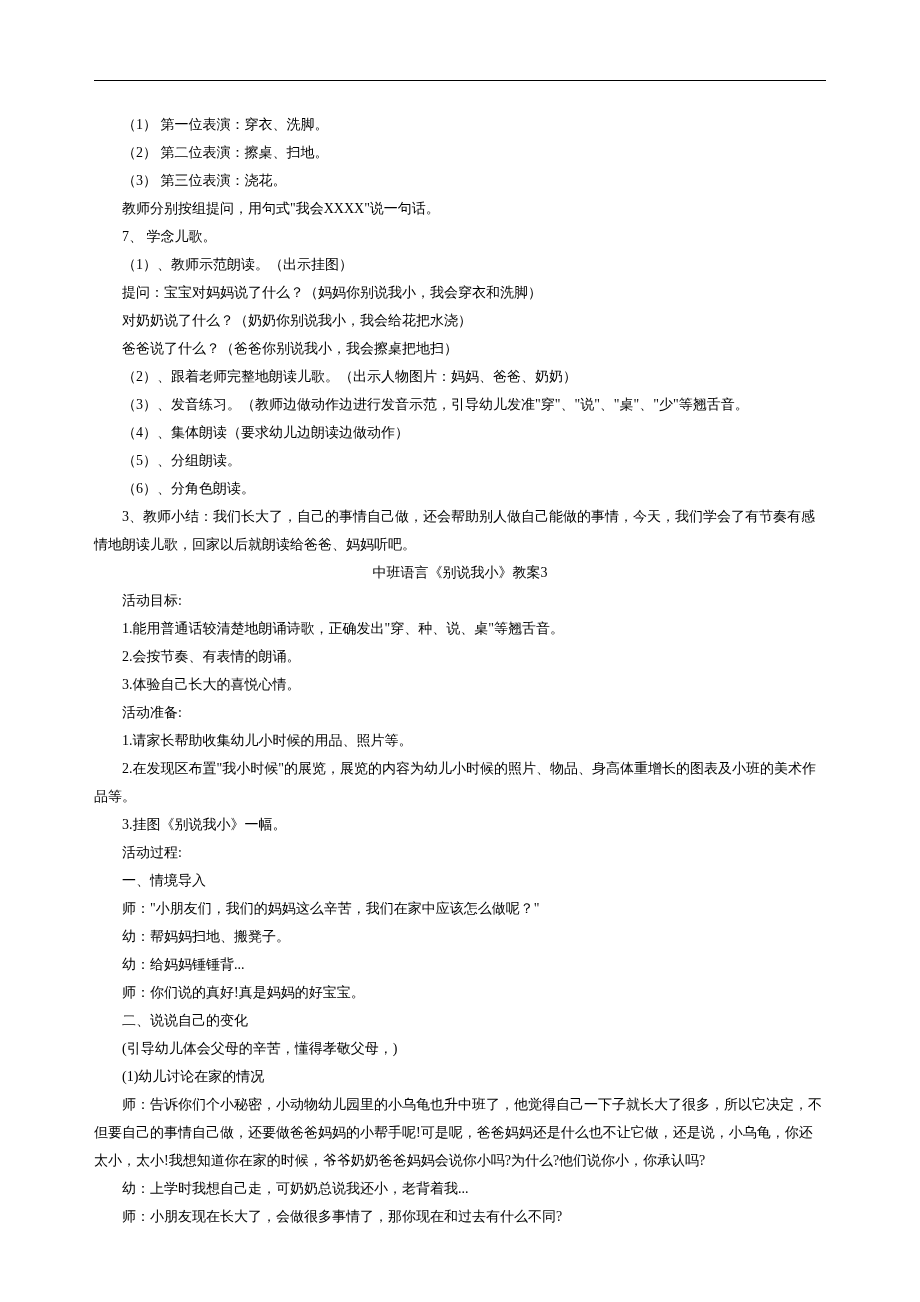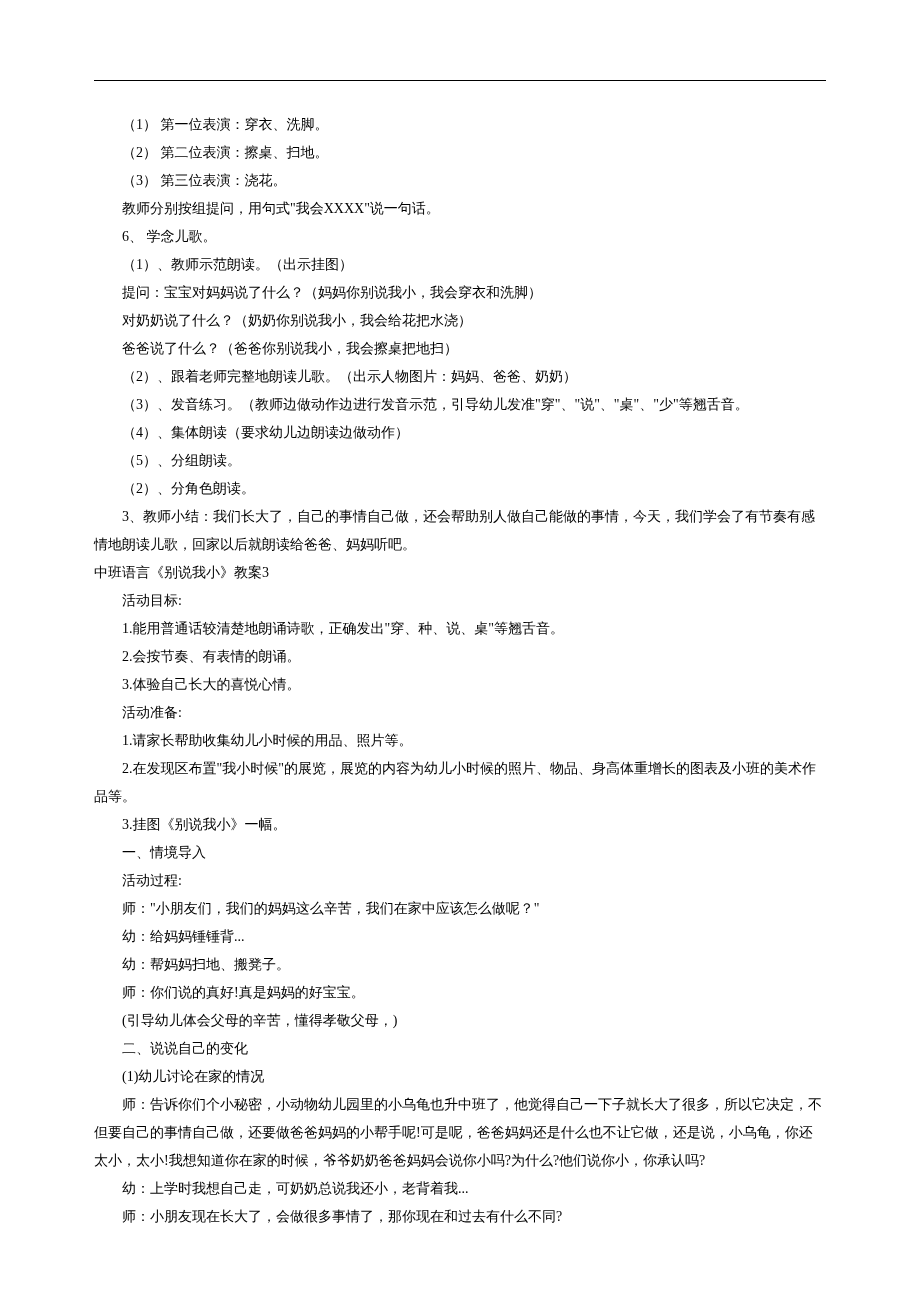--- a/index.html
+++ b/index.html
@@ -21,57 +21,58 @@
       margin-bottom: 30px;
     }
     .content p {
       margin: 0;
     }
     .indent-2 {
       text-indent: 2em;
     }
     .no-indent {
       text-indent: 0;
+      text-align: center;
     }
   </style>
 </head>
 <body>
 
 <div class="divider"></div>
 
 <div class="content" id="content-container">
 <p class="indent-2">（1） 第一位表演：穿衣、洗脚。</p>
     <p class="indent-2">（2） 第二位表演：擦桌、扫地。</p>
     <p class="indent-2">（3） 第三位表演：浇花。</p>
     <p class="indent-2">教师分别按组提问，用句式"我会XXXX"说一句话。</p>
-    <p class="indent-2">6、 学念儿歌。</p>
+    <p class="indent-2">7、 学念儿歌。</p>
     <p class="indent-2">（1）、教师示范朗读。（出示挂图）</p>
     <p class="indent-2">提问：宝宝对妈妈说了什么？（妈妈你别说我小，我会穿衣和洗脚）</p>
     <p class="indent-2">对奶奶说了什么？（奶奶你别说我小，我会给花把水浇）</p>
     <p class="indent-2">爸爸说了什么？（爸爸你别说我小，我会擦桌把地扫）</p>
     <p class="indent-2">（2）、跟着老师完整地朗读儿歌。（出示人物图片：妈妈、爸爸、奶奶）</p>
     <p class="indent-2">（3）、发音练习。（教师边做动作边进行发音示范，引导幼儿发准"穿"、"说"、"桌"、"少"等翘舌音。</p>
     <p class="indent-2">（4）、集体朗读（要求幼儿边朗读边做动作）</p>
     <p class="indent-2">（5）、分组朗读。</p>
-    <p class="indent-2">（2）、分角色朗读。</p>
+    <p class="indent-2">（6）、分角色朗读。</p>
     <p class="indent-2">3、教师小结：我们长大了，自己的事情自己做，还会帮助别人做自己能做的事情，今天，我们学会了有节奏有感情地朗读儿歌，回家以后就朗读给爸爸、妈妈听吧。</p>
     <p class="no-indent">中班语言《别说我小》教案3</p>
     <p class="indent-2">活动目标:</p>
     <p class="indent-2">1.能用普通话较清楚地朗诵诗歌，正确发出"穿、种、说、桌"等翘舌音。</p>
     <p class="indent-2">2.会按节奏、有表情的朗诵。</p>
     <p class="indent-2">3.体验自己长大的喜悦心情。</p>
     <p class="indent-2">活动准备:</p>
     <p class="indent-2">1.请家长帮助收集幼儿小时候的用品、照片等。</p>
     <p class="indent-2">2.在发现区布置"我小时候"的展览，展览的内容为幼儿小时候的照片、物品、身高体重增长的图表及小班的美术作品等。</p>
     <p class="indent-2">3.挂图《别说我小》一幅。</p>
+    <p class="indent-2">活动过程:</p>
     <p class="indent-2">一、情境导入</p>
-    <p class="indent-2">活动过程:</p>
     <p class="indent-2">师："小朋友们，我们的妈妈这么辛苦，我们在家中应该怎么做呢？"</p>
+    <p class="indent-2">幼：帮妈妈扫地、搬凳子。</p>
     <p class="indent-2">幼：给妈妈锤锤背...</p>
-    <p class="indent-2">幼：帮妈妈扫地、搬凳子。</p>
     <p class="indent-2">师：你们说的真好!真是妈妈的好宝宝。</p>
+    <p class="indent-2">二、说说自己的变化</p>
     <p class="indent-2">(引导幼儿体会父母的辛苦，懂得孝敬父母，)</p>
-    <p class="indent-2">二、说说自己的变化</p>
     <p class="indent-2">(1)幼儿讨论在家的情况</p>
     <p class="indent-2">师：告诉你们个小秘密，小动物幼儿园里的小乌龟也升中班了，他觉得自己一下子就长大了很多，所以它决定，不但要自己的事情自己做，还要做爸爸妈妈的小帮手呢!可是呢，爸爸妈妈还是什么也不让它做，还是说，小乌龟，你还太小，太小!我想知道你在家的时候，爷爷奶奶爸爸妈妈会说你小吗?为什么?他们说你小，你承认吗?</p>
     <p class="indent-2">幼：上学时我想自己走，可奶奶总说我还小，老背着我...</p>
     <p class="indent-2">师：小朋友现在长大了，会做很多事情了，那你现在和过去有什么不同?</p>
   </div>
 
 </body></html>

